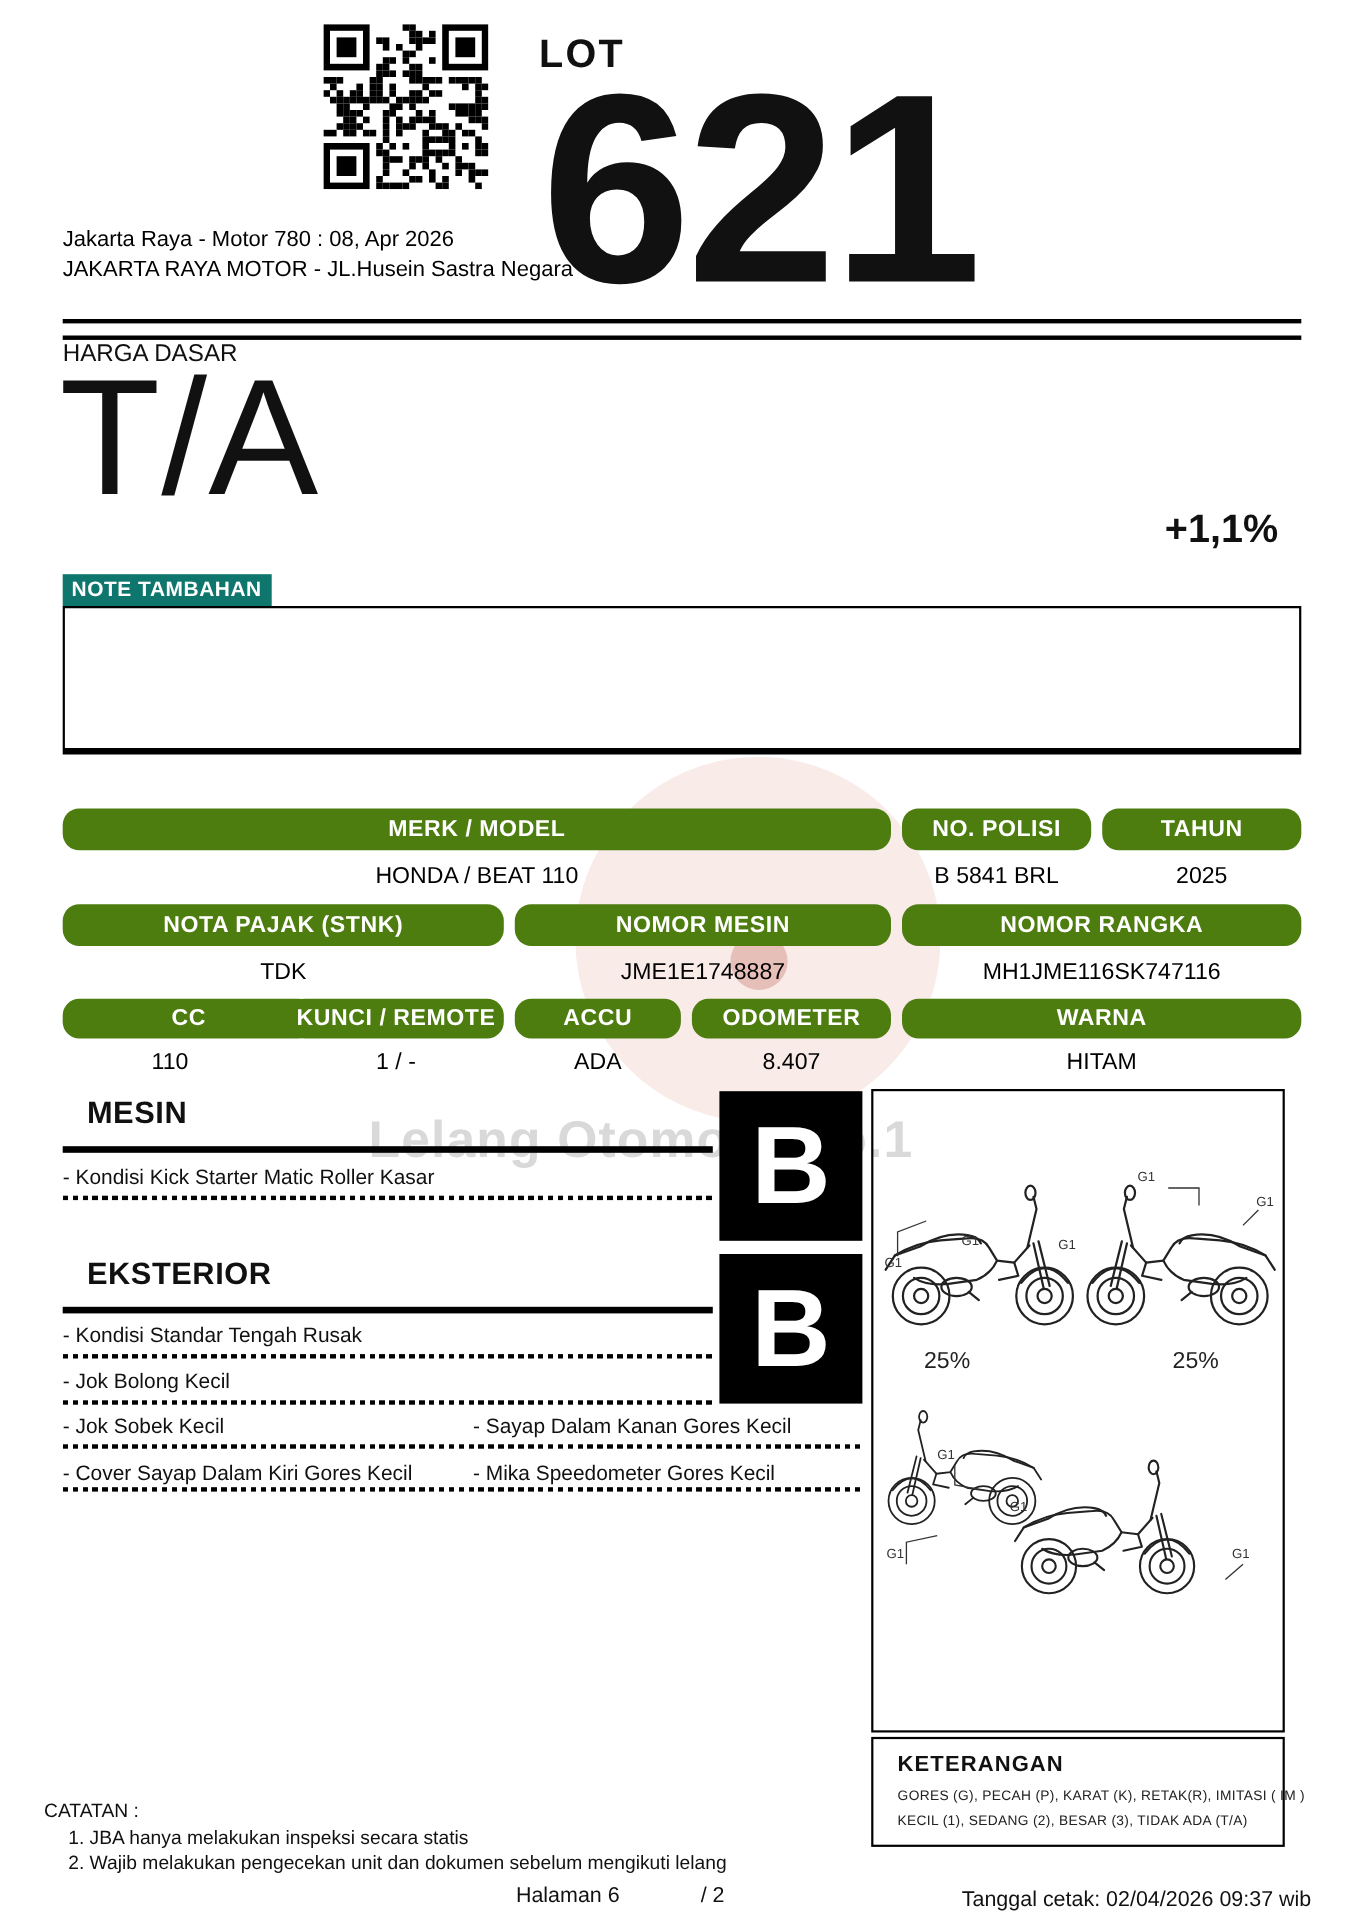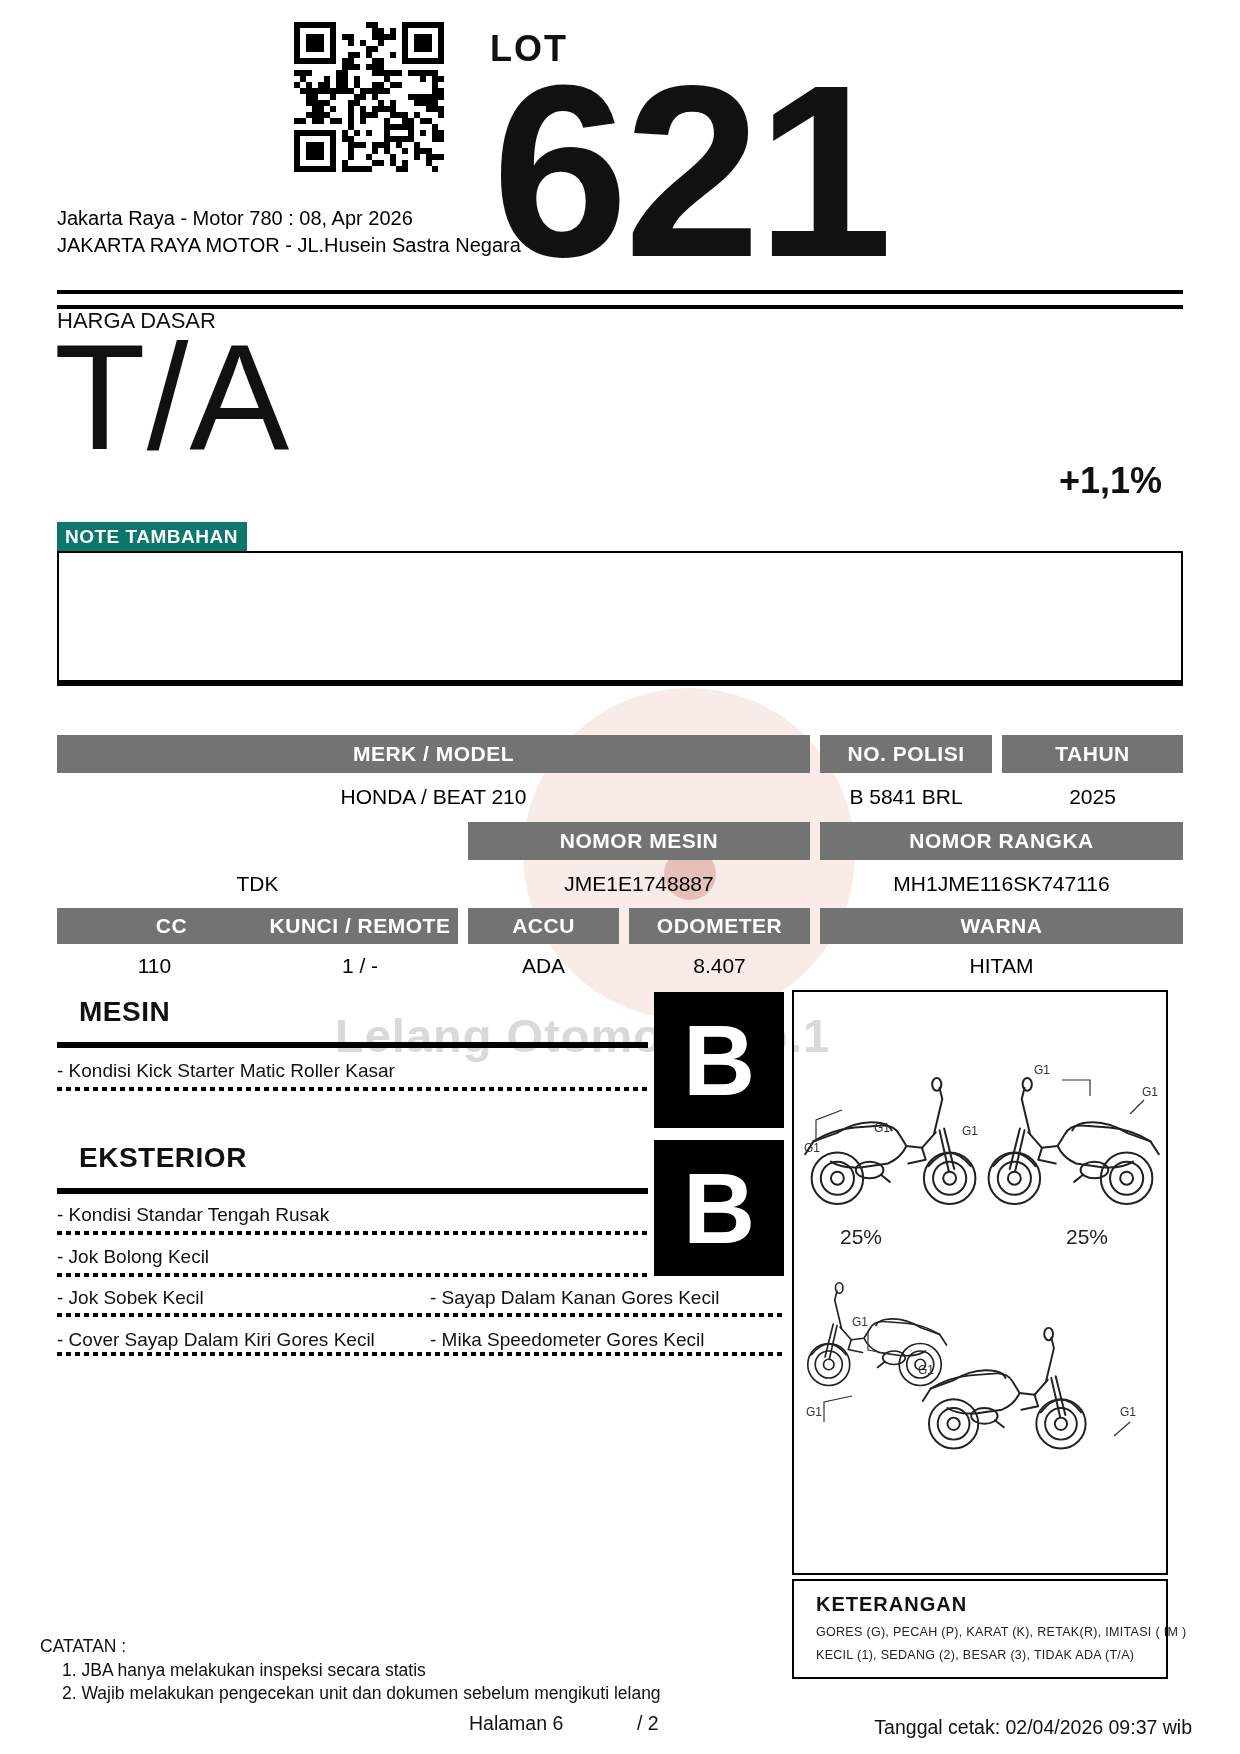--- a/index.html
+++ b/index.html
@@ -26,22 +26,22 @@
             border-top:4px solid #000;border-bottom:4px solid #000;}
   .harga-label{position:absolute;left:57px;top:308px;font-size:22px;}
   .harga-value{position:absolute;left:54px;top:330px;font-size:150px;line-height:.9;letter-spacing:1px;}
   .harga-pct{position:absolute;right:78px;top:460px;font-size:36px;font-weight:bold;}
   .note-tab{position:absolute;left:57px;top:522px;width:190px;height:29px;background:#0f766e;color:#fff;
             font-size:19px;font-weight:bold;display:flex;align-items:center;padding-left:8px;
             box-sizing:border-box;letter-spacing:.5px;}
   .note-box{position:absolute;left:57px;top:551px;width:1126px;height:135px;box-sizing:border-box;
             border:2px solid #000;border-bottom:6px solid #000;font-size:18px;padding:6px;}
   
-  .hcell{position:absolute;height:38px;background:#737373;color:#fff;font-weight:bold;font-size:21px;
-         display:flex;align-items:center;justify-content:center;letter-spacing:.5px;}
+  .hcell{position:absolute;height:38px;background:#4d7c0f;color:#fff;font-weight:bold;font-size:21px;
+         display:flex;align-items:center;justify-content:center;letter-spacing:.5px;border-radius:15px;}
   .vcell{position:absolute;height:32px;font-size:21px;display:flex;align-items:center;
          justify-content:center;color:#000;}
   
   .sec-title{position:absolute;font-size:28px;font-weight:bold;letter-spacing:.5px;margin-left:22px;}
   .secline{position:absolute;height:6px;background:#000;}
   .dotline{position:absolute;height:4px;
            background-image:repeating-linear-gradient(90deg,#000 0 5px,transparent 5px 9px);}
   .item{position:absolute;font-size:19px;color:#111;white-space:nowrap;}
   .gradebox{position:absolute;left:654px;width:130px;height:136px;background:#000;color:#fff;
             display:flex;align-items:center;justify-content:center;font-size:100px;font-weight:bold;}
@@ -299,24 +299,25 @@
     <div class="harga-label">HARGA DASAR</div>
     <div class="harga-value">T/A</div>
     <div class="harga-pct">+1,1%</div>
 
     <div class="note-tab">NOTE TAMBAHAN</div>
     <div class="note-box"></div>
 
     <div class="hcell" style="left:57px;top:735px;width:753px">MERK / MODEL</div>
     <div class="hcell" style="left:820px;top:735px;width:172px">NO. POLISI</div>
     <div class="hcell" style="left:1002px;top:735px;width:181px">TAHUN</div>
-    <div class="vcell" style="left:57px;top:781px;width:753px">HONDA / BEAT 210</div>
+    <div class="vcell" style="left:57px;top:781px;width:753px">HONDA / BEAT 110</div>
     <div class="vcell" style="left:820px;top:781px;width:172px">B 5841 BRL</div>
     <div class="vcell" style="left:1002px;top:781px;width:181px">2025</div>
 
+    <div class="hcell" style="left:57px;top:822px;width:401px">NOTA PAJAK (STNK)</div>
     <div class="hcell" style="left:468px;top:822px;width:342px">NOMOR MESIN</div>
     <div class="hcell" style="left:820px;top:822px;width:363px">NOMOR RANGKA</div>
     <div class="vcell" style="left:57px;top:868px;width:401px">TDK</div>
     <div class="vcell" style="left:468px;top:868px;width:342px">JME1E1748887</div>
     <div class="vcell" style="left:820px;top:868px;width:363px">MH1JME116SK747116</div>
 
     <div class="hcell" style="left:57px;top:908px;width:229px;height:36px">CC</div>
     <div class="hcell" style="left:262px;top:908px;width:196px;height:36px">KUNCI / REMOTE</div>
     <div class="hcell" style="left:468px;top:908px;width:151px;height:36px">ACCU</div>
     <div class="hcell" style="left:629px;top:908px;width:181px;height:36px">ODOMETER</div>

